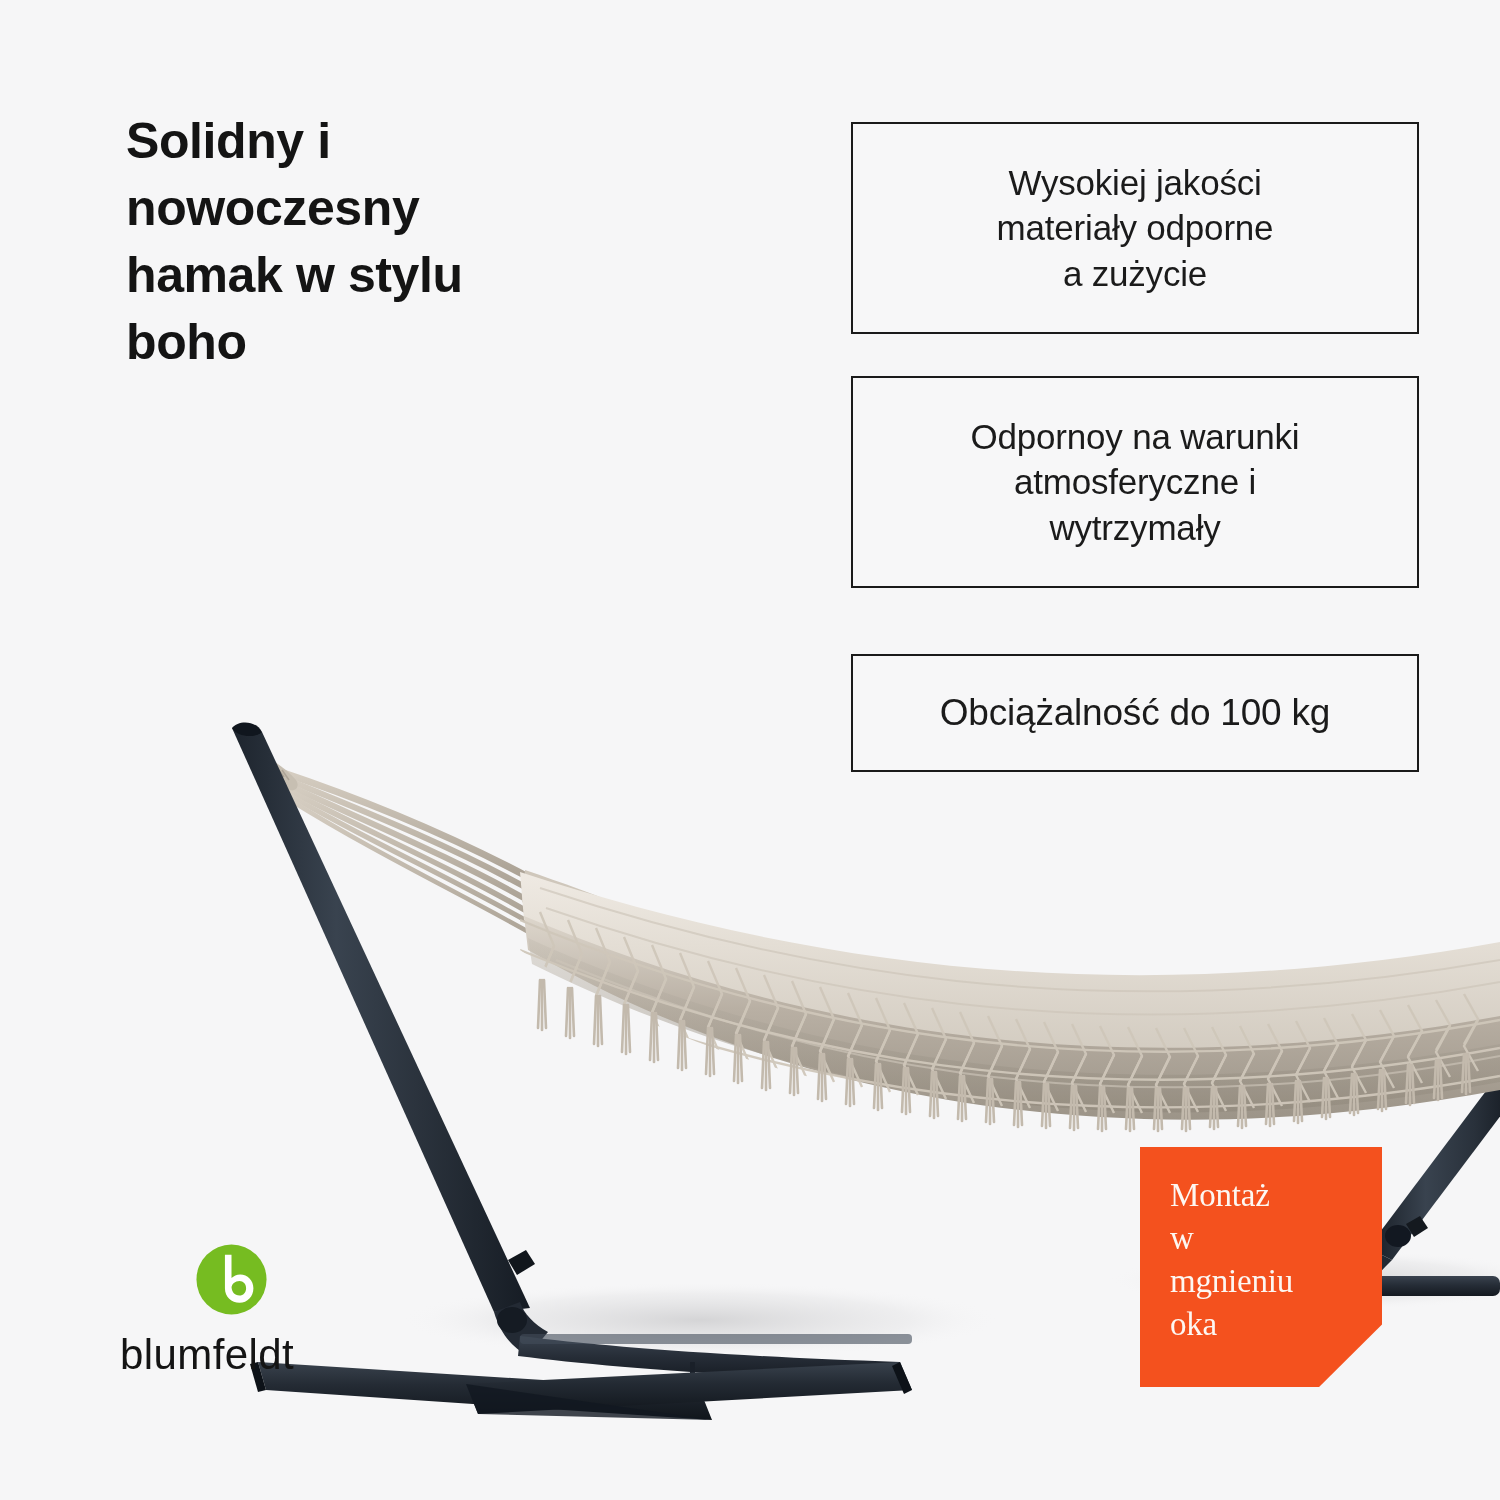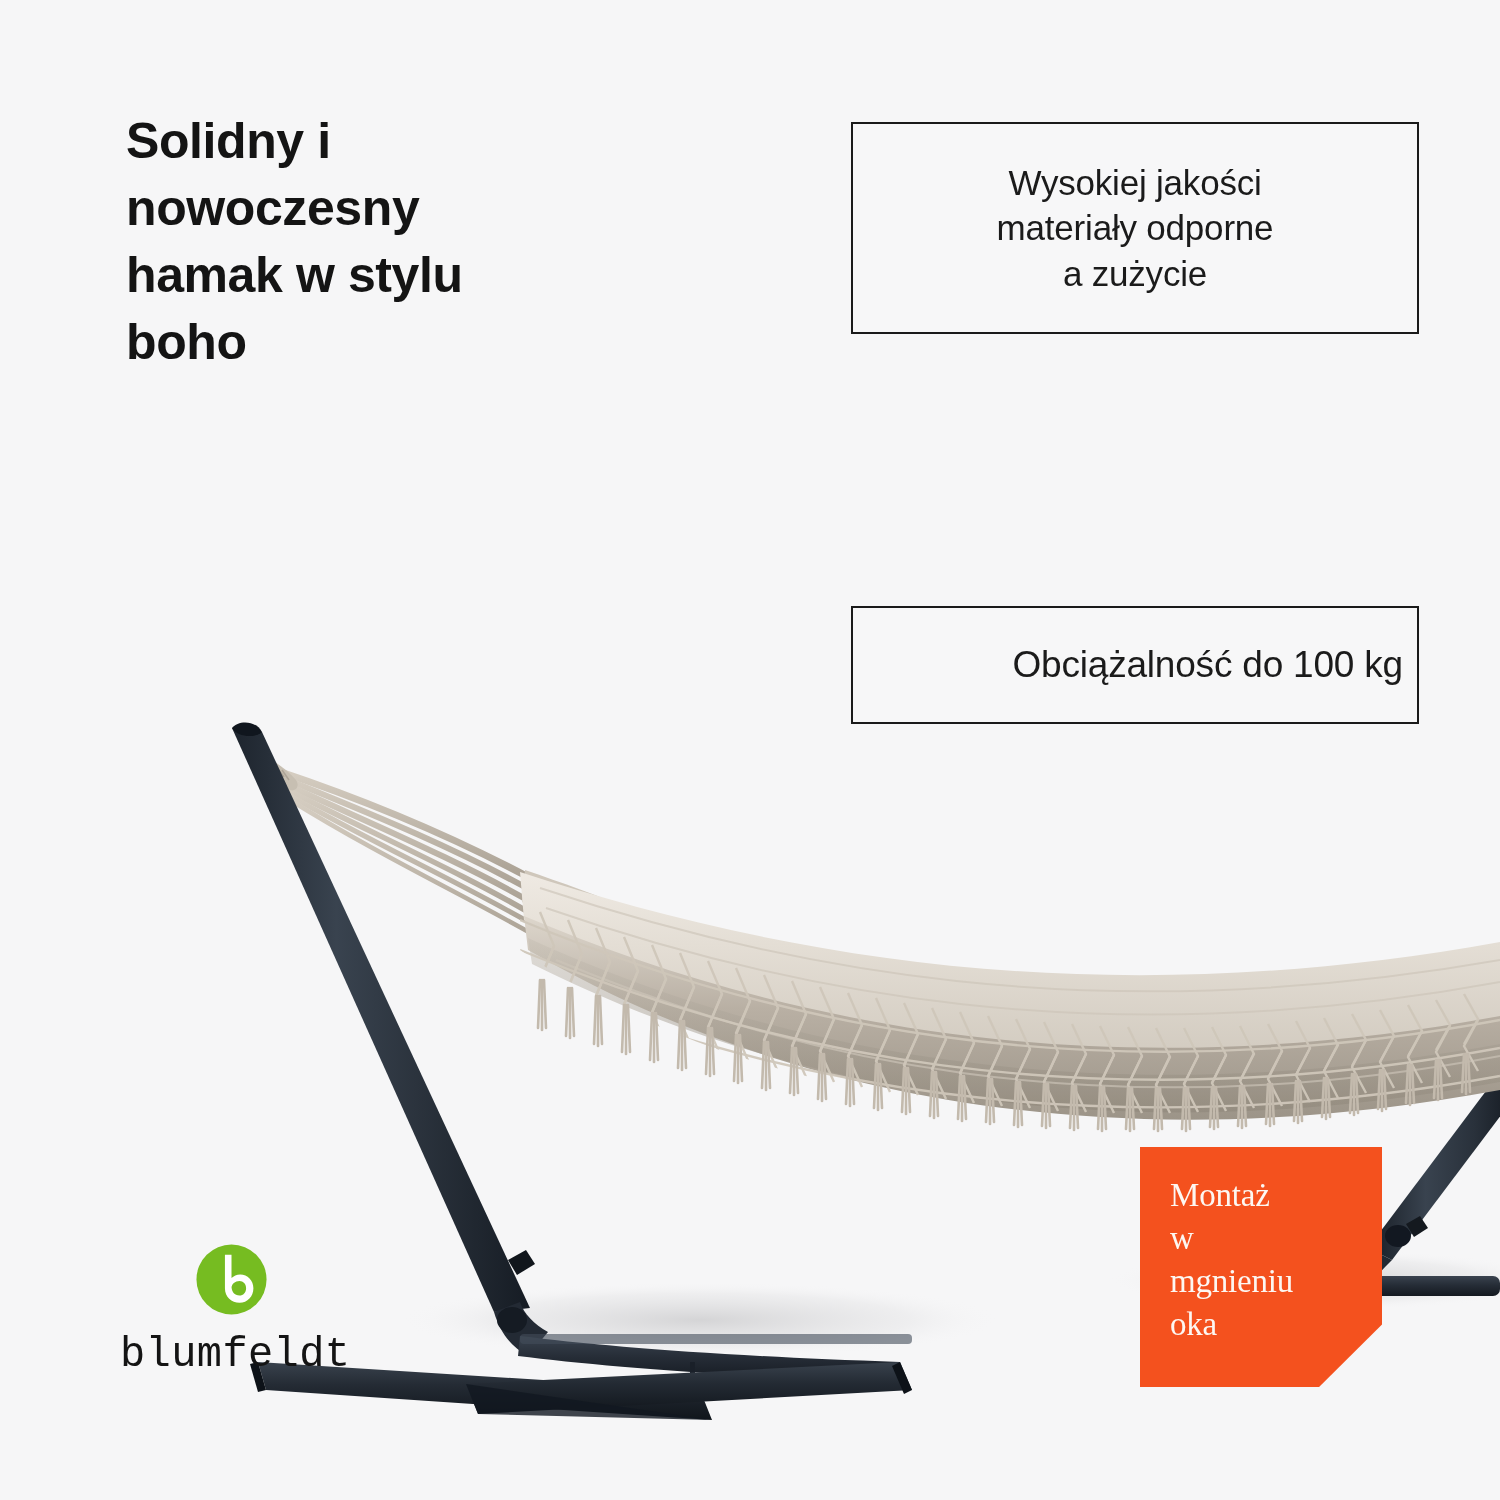--- a/index.html
+++ b/index.html
@@ -41,21 +41,21 @@
     font-size:35px;
     font-weight:300;
     line-height:1.30;
     color:#1b1b1b;
     letter-spacing:-0.2px;
     white-space:pre-line;
     padding:0 14px;
   }
   #fbox0 { left:810px; top:122px;  width:568px; height:212px; }
   #fbox1 { left:810px; top:376px;  width:568px; height:212px; }
-  #fbox2 { left:810px; top:606px;  width:568px; height:118px;justify-content:flex-end; }
+  #fbox2 { left:810px; top:654px;  width:568px; height:118px; }
   #fbox2 .feature-text { font-size:37px; }
 
   
   .badge {
     position:absolute;
     left:1140px; top:1147px;
     width:242px; height:240px;
     background:#f4511e;
     clip-path:polygon(0% 0%, 100% 0%, 100% 74%, 74% 100%, 0% 100%);
     z-index:40;
@@ -67,21 +67,21 @@
     color:#fdf7f2;
     font-size:33px;
     font-weight:400;
     line-height:1.30;
     letter-spacing:-0.2px;
     white-space:pre-line;
     font-family:Liberation Serif, serif;
   }
 
   
-  .logo { position:absolute; left:120px; top:1243px; width:290px; height:160px; z-index:30;font-family:Liberation Mono, monospace; }
+  .logo { position:absolute; left:120px; top:1243px; width:290px; height:160px; z-index:30; }
   .logo-mark { position:absolute; left:75px; top:0px; width:73px; height:73px; }
   .logo-word {
     position:absolute; left:0px; top:88px; width:290px;
     font-size:42px; font-weight:400; color:#141414;
     letter-spacing:0.4px;
   }
 
   
   #scene { position:absolute; left:0; top:620px; width:1500px; height:880px; z-index:10; }
 </style>
@@ -401,20 +401,25 @@
   <h1 class="headline">Solidny i
 nowoczesny
 hamak w stylu
 boho</h1>
 
   <div class="feature-box" id="fbox0">
     <div class="feature-text">Wysokiej jakości
 materiały odporne
 a zużycie</div>
   </div>
+  <div class="feature-box" id="fbox1">
+    <div class="feature-text">Odpornoy na warunki
+atmosferyczne i
+wytrzymały</div>
+  </div>
   <div class="feature-box" id="fbox2">
     <div class="feature-text">Obciążalność do 100 kg</div>
   </div>
 
   <div class="badge">
     <div class="badge-text">Montaż
 w
 mgnieniu
 oka</div>
   </div>

